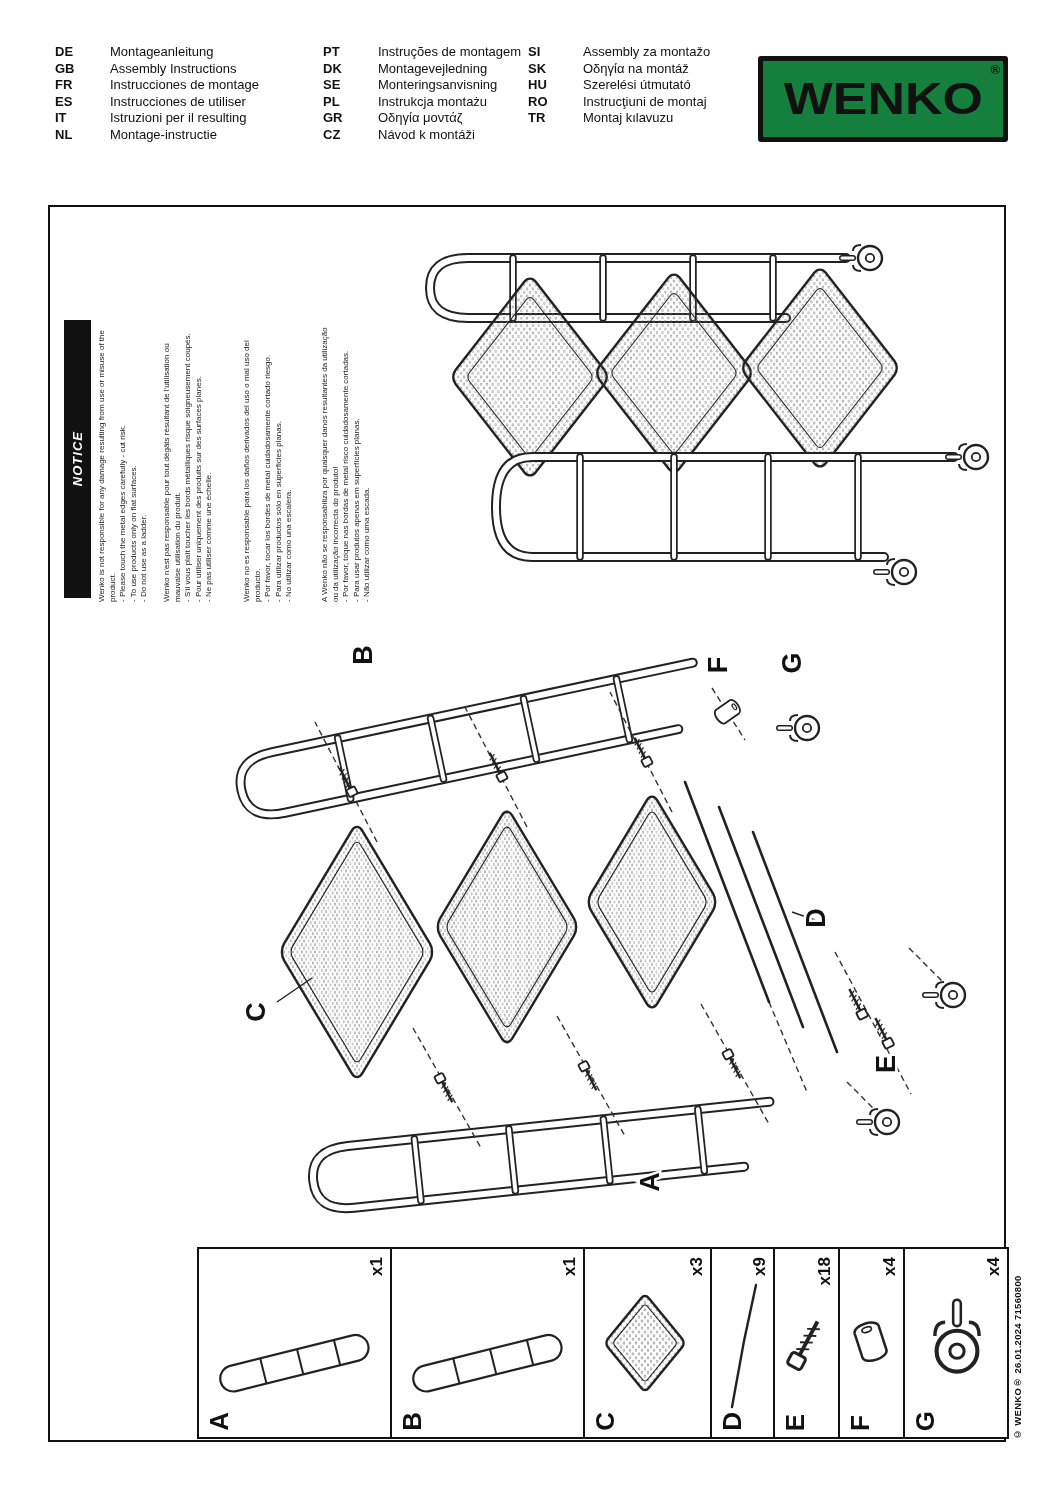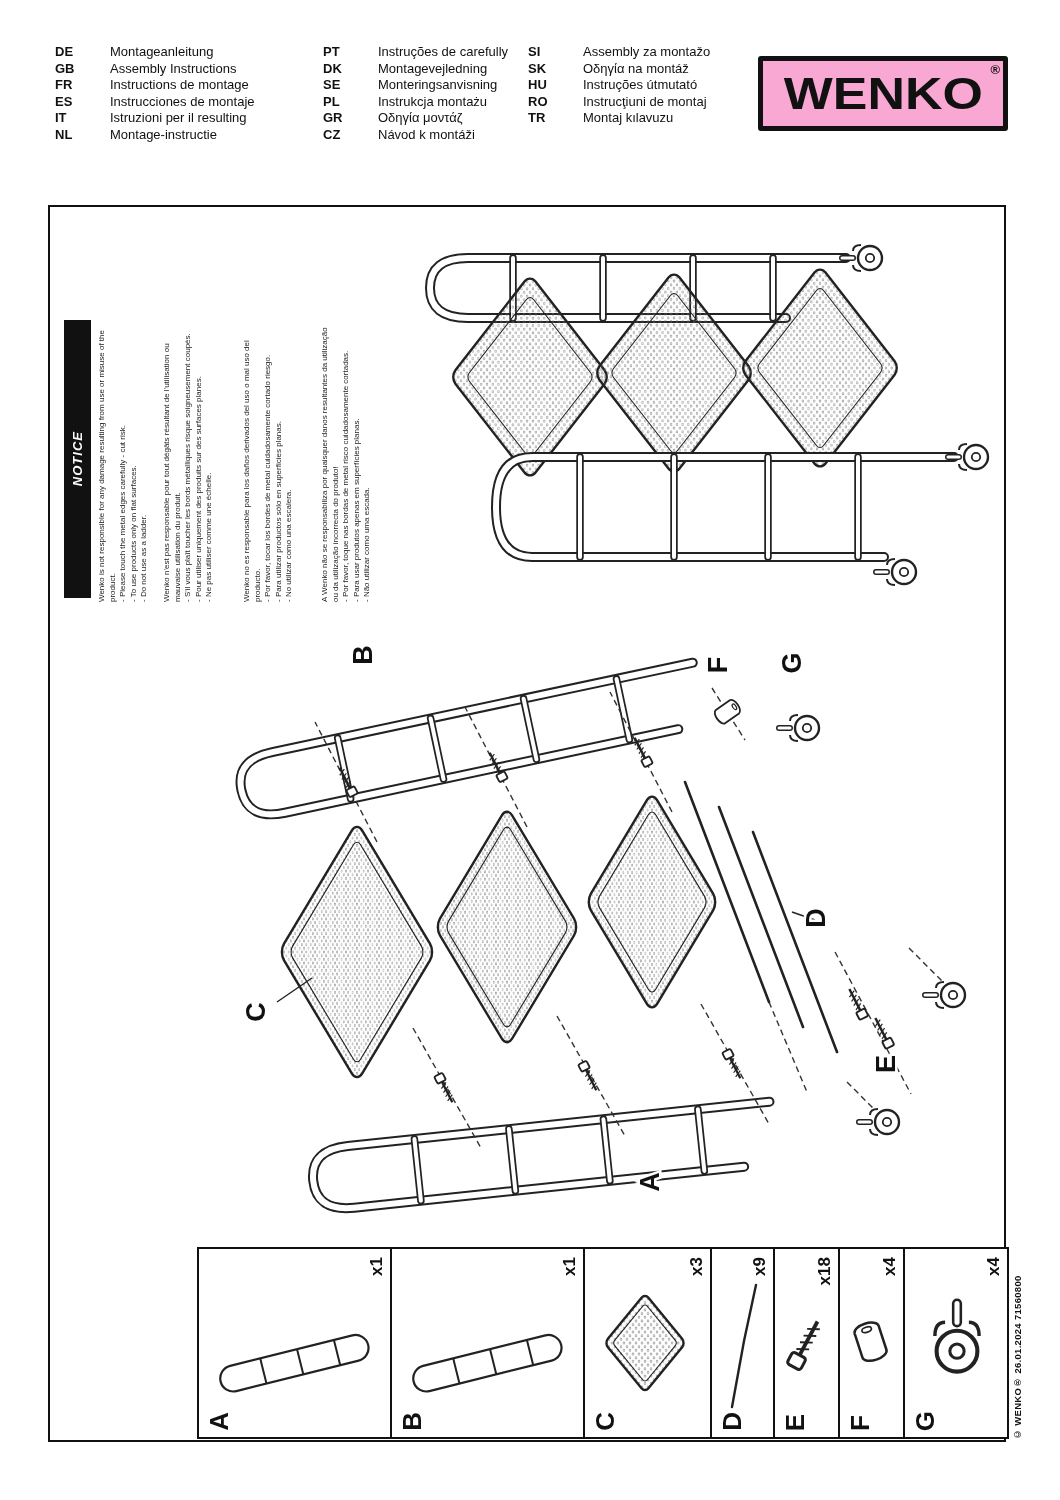--- a/index.html
+++ b/index.html
@@ -7,21 +7,21 @@
   body { font-family:"Liberation Sans", sans-serif; color:#111; }
   .page { position:relative; width:1060px; height:1500px; background:#ffffff; margin:0 auto; overflow:hidden; }
 
   
   .lang-col { position:absolute; top:44px; font-size:13px; line-height:16.5px; }
   .lang-row { display:flex; }
   .lang-code { font-weight:bold; width:27px; flex:none; }
   .lang-label { white-space:nowrap;margin-left:28px; }
 
   
-  .logo-box { position:absolute; left:758px; top:56px; width:250px; height:75px; border:5px solid #111; border-radius:3px; display:flex; align-items:center; justify-content:center; background:#f9a8d4; }
+  .logo-box { position:absolute; left:758px; top:56px; width:250px; height:86px; border:5px solid #111; border-radius:3px; display:flex; align-items:center; justify-content:center; background:#15803d; }
   .logo-text { font-weight:bold; font-size:44px; letter-spacing:0px; transform:scaleX(1.18); line-height:1; }
   .logo-reg { position:absolute; top:1px; right:3px; font-size:13px; font-weight:bold; }
 
   
   .main-box { position:absolute; left:48px; top:205px; width:958px; height:1237px; border:2px solid #111; background:#fff; }
 
   
   .vtext { writing-mode:vertical-rl; transform:rotate(180deg); }
 
   .notice-bar { position:absolute; left:14px; top:113px; width:27px; height:278px; background:#111; display:flex; align-items:center; justify-content:center; }
@@ -86,39 +86,39 @@
     <div class="lang-row">
         <span class="lang-code">DE</span>
         <span class="lang-label">Montageanleitung</span>
       </div>
     <div class="lang-row">
         <span class="lang-code">GB</span>
         <span class="lang-label">Assembly Instructions</span>
       </div>
     <div class="lang-row">
         <span class="lang-code">FR</span>
-        <span class="lang-label">Instructions de montage</span>
+        <span class="lang-label">Instrucciones de montage</span>
       </div>
     <div class="lang-row">
         <span class="lang-code">ES</span>
-        <span class="lang-label">Instrucciones de montaje</span>
+        <span class="lang-label">Instrucciones de utiliser</span>
       </div>
     <div class="lang-row">
         <span class="lang-code">IT</span>
         <span class="lang-label">Istruzioni per il resulting</span>
       </div>
     <div class="lang-row">
         <span class="lang-code">NL</span>
         <span class="lang-label">Montage-instructie</span>
       </div>
   </div>
   <div class="lang-col" style="left:323px">
     <div class="lang-row">
         <span class="lang-code">PT</span>
-        <span class="lang-label">Instruções de carefully</span>
+        <span class="lang-label">Instruções de montagem</span>
       </div>
     <div class="lang-row">
         <span class="lang-code">DK</span>
         <span class="lang-label">Montagevejledning</span>
       </div>
     <div class="lang-row">
         <span class="lang-code">SE</span>
         <span class="lang-label">Monteringsanvisning</span>
       </div>
     <div class="lang-row">
@@ -138,21 +138,21 @@
     <div class="lang-row">
         <span class="lang-code">SI</span>
         <span class="lang-label">Assembly za montažo</span>
       </div>
     <div class="lang-row">
         <span class="lang-code">SK</span>
         <span class="lang-label">Οδηγία na montáž</span>
       </div>
     <div class="lang-row">
         <span class="lang-code">HU</span>
-        <span class="lang-label">Instruções útmutató</span>
+        <span class="lang-label">Szerelési útmutató</span>
       </div>
     <div class="lang-row">
         <span class="lang-code">RO</span>
         <span class="lang-label">Instrucţiuni de montaj</span>
       </div>
     <div class="lang-row">
         <span class="lang-code">TR</span>
         <span class="lang-label">Montaj kılavuzu</span>
       </div>
   </div>

